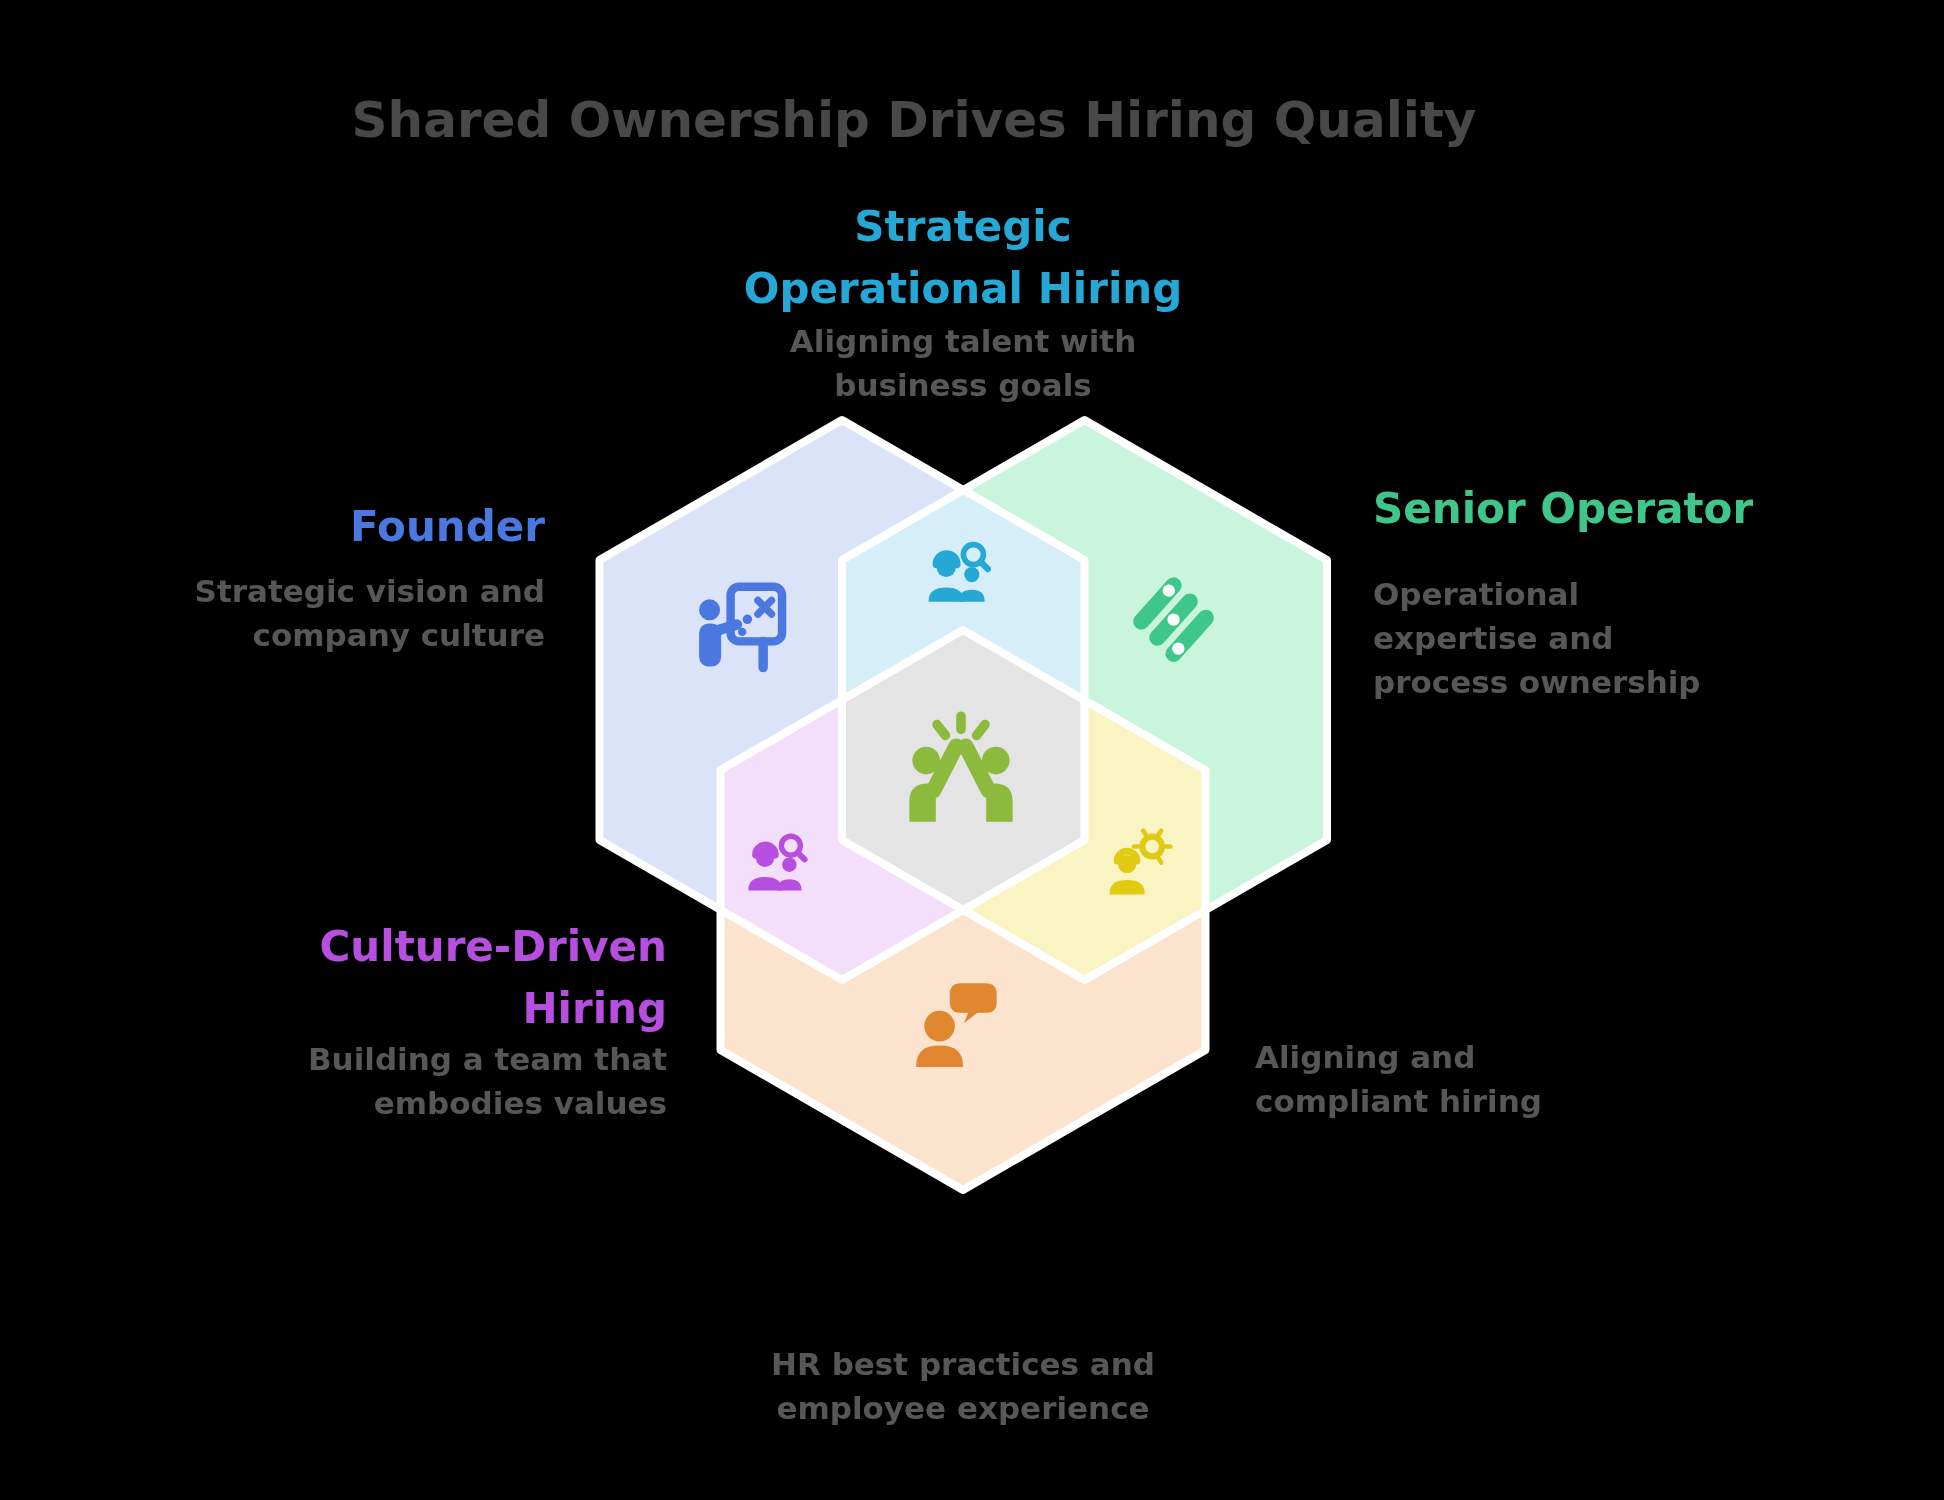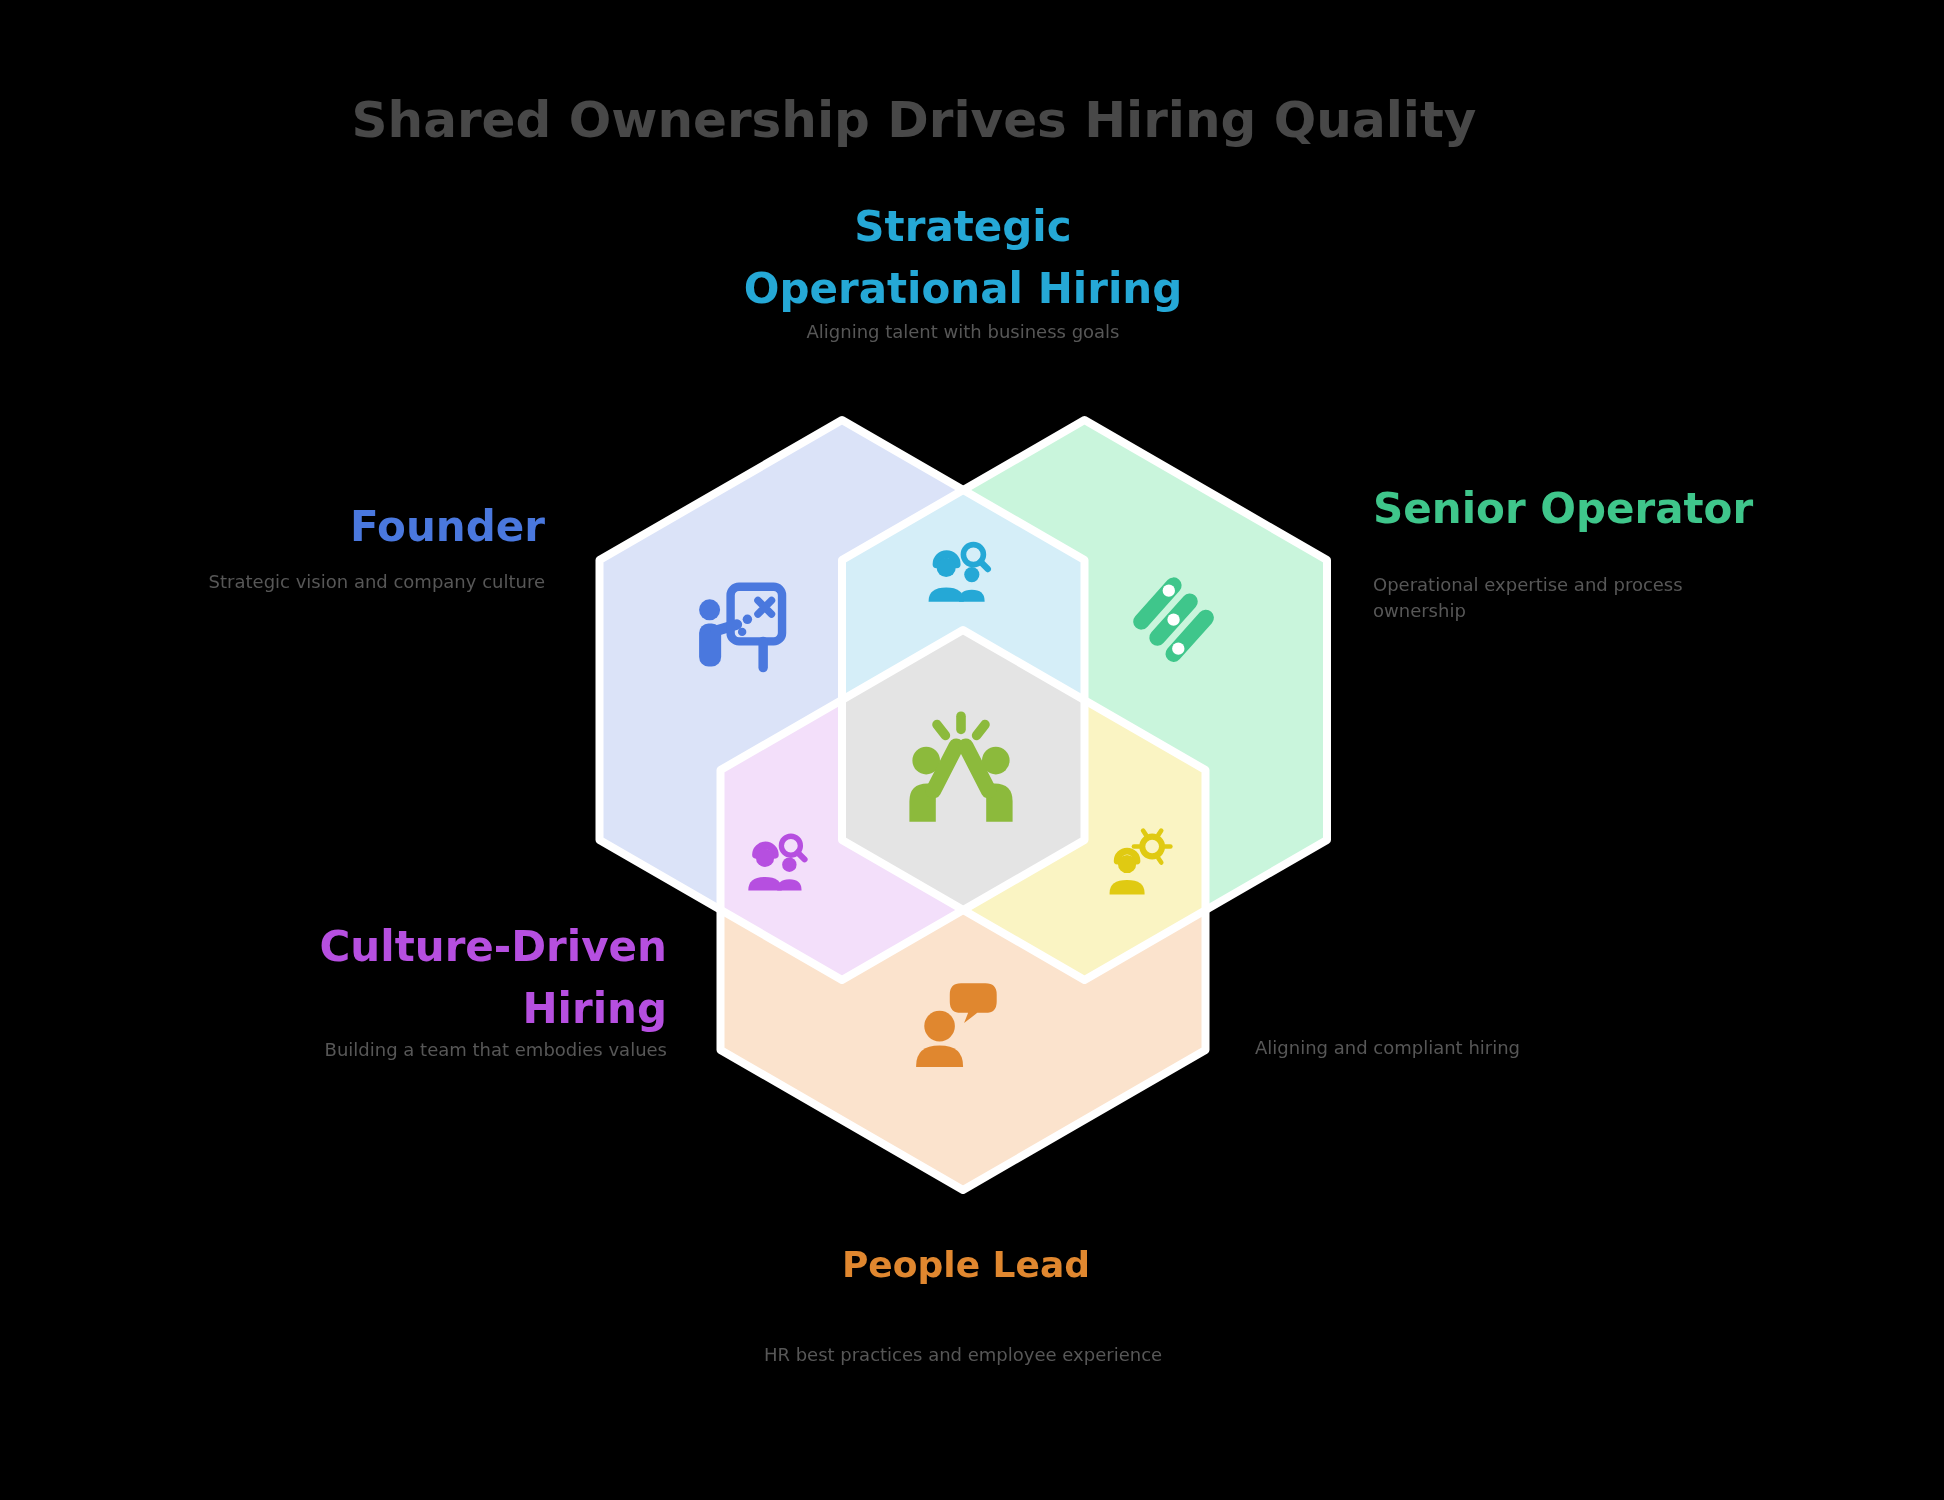--- a/index.html
+++ b/index.html
@@ -9,21 +9,21 @@
     background:#000;
     overflow:hidden;
     font-family:"DejaVu Sans","Liberation Sans",sans-serif;
   }
   .title{
     position:absolute;left:0;top:90px;width:1828px;
     text-align:center;font-size:50px;font-weight:bold;line-height:1.2;
   }
   .venn{position:absolute;left:0;top:0;}
   .node-label{position:absolute;font-size:42px;font-weight:bold;line-height:1.47;}
-  .node-desc{position:absolute;font-size:18px;font-weight:normal;line-height:1.42;}
+  .node-desc{position:absolute;font-size:31px;font-weight:bold;line-height:1.42;}
   .al-c{text-align:center;}
   .al-r{text-align:right;}
   .al-l{text-align:left;}
   #strategic-label{left:723px;top:196px;width:480px;}
   #strategic-desc{left:723px;top:319px;width:480px;}
   #founder-label{left:145px;top:496px;width:400px;}
   #founder-desc{left:145px;top:569px;width:400px;}
   #senior-label{left:1373px;top:478px;width:500px;}
   #senior-desc{left:1373px;top:572px;width:345px;}
   #culture-label{left:287px;top:916px;width:380px;}
@@ -144,16 +144,15 @@
   <div class="node-desc al-r" id="founder-desc" style="color: rgb(87, 87, 87);">Strategic vision and company culture</div>
 
   <div class="node-label al-l" id="senior-label" style="color: rgb(63, 198, 139);">Senior Operator</div>
   <div class="node-desc al-l" id="senior-desc" style="color: rgb(87, 87, 87);">Operational expertise and process ownership</div>
 
   <div class="node-label al-r" id="culture-label" style="color: rgb(182, 79, 224);">Culture-Driven Hiring</div>
   <div class="node-desc al-r" id="culture-desc" style="color: rgb(87, 87, 87);">Building a team that embodies values</div>
 
   <div class="node-desc al-l" id="process-desc" style="color: rgb(87, 87, 87);">Aligning and compliant hiring</div>
 
-  <div class="node-label al-c" id="people-label" style="color: rgb(224, 135, 47);">People Lead</div>
   <div class="node-desc al-c" id="people-desc" style="color: rgb(87, 87, 87);">HR best practices and employee experience</div>
 
 </div>
 
 </body></html>

